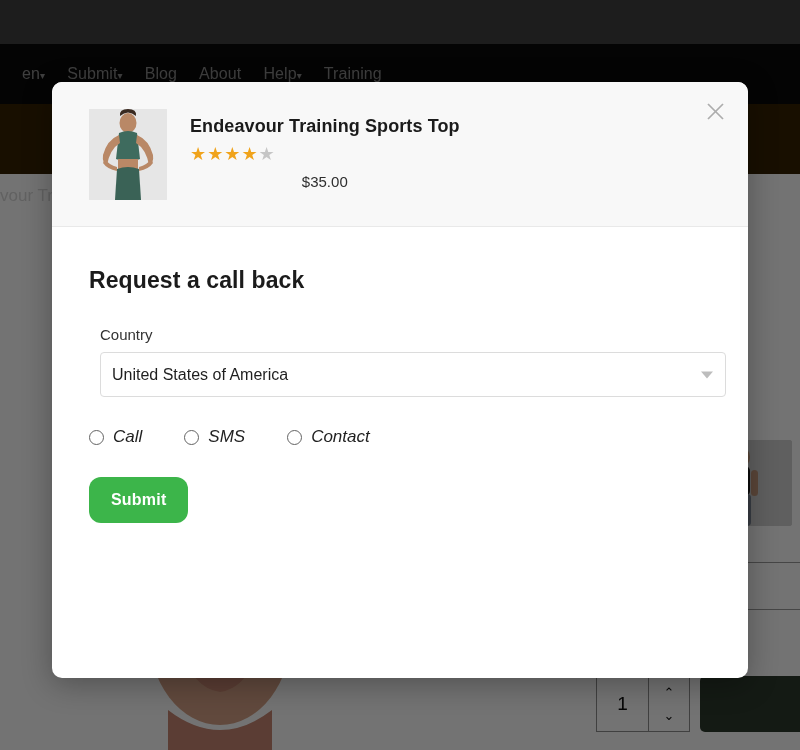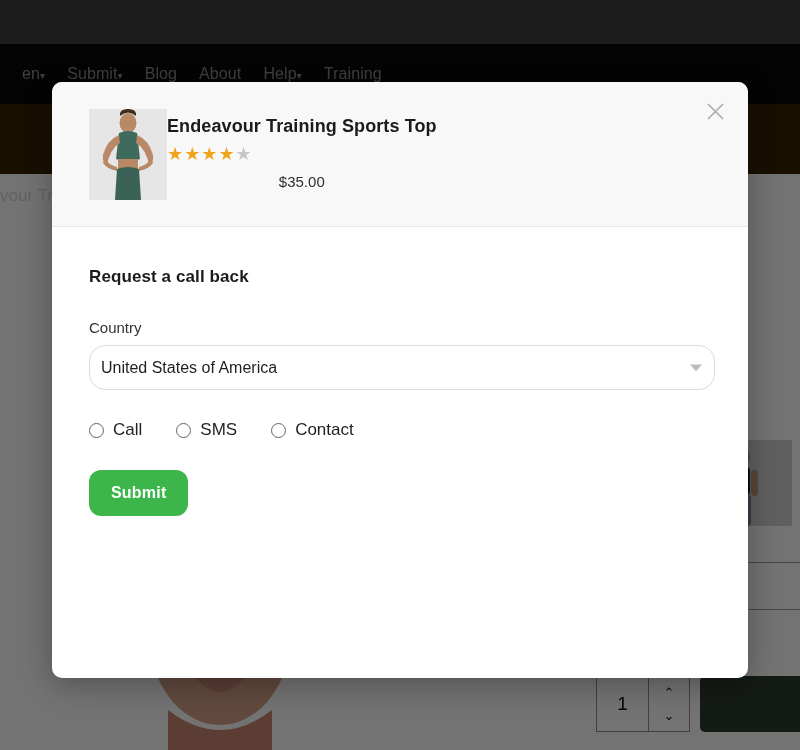--- a/index.html
+++ b/index.html
@@ -199,20 +199,21 @@
     overflow: hidden;
   }
 
   .modal-header {
     position: relative;
     height: 145px;
     background: #f8f8f8;
     border-bottom: 1px solid #e9e9e9;
     padding: 27px 0 0 37px;
     display: flex;
+    gap: 23px;
   }
 
   .product-thumb {
     width: 78px;
     height: 91px;
     background: #e9e9e9;
     flex: 0 0 auto;
     overflow: hidden;
     border-radius: 1px;
   }
@@ -259,47 +260,47 @@
     cursor: pointer;
   }
   .close-btn svg { display: block; }
 
   
   .modal-body {
     padding: 40px 37px 0 37px;
   }
 
   .form-title {
-    font-size: 17px;
+    font-size: 23px;
     font-weight: 700;
     color: #1b1b1b;
     letter-spacing: .1px;
     margin-bottom: 32px;
   }
 
-  .field { margin-bottom: 24px; }
+  .field { margin-bottom: 24px; margin-left: 11px; }
 
   .field-label {
     font-size: 15px;
     color: #333333;
     margin-bottom: 9px;
     display: block;
   }
   .req { color: #e0342b; font-size: 15px; }
 
   .select-wrap {
     position: relative;
     width: 626px;
   }
 
   .select-box {
     width: 626px;
     height: 45px;
     border: 1px solid #dcdcdc;
-    border-radius: 16px;
+    border-radius: 4px;
     background: #ffffff;
     font-size: 16px;
     color: #1f1f1f;
     padding: 0 34px 0 11px;
     display: flex;
     align-items: center;
     font-family: "Liberation Sans", sans-serif;
   }
 
   .select-caret {
@@ -323,23 +324,24 @@
     font-size: 16px;
     color: #1f1f1f;
     padding: 0 11px;
     font-family: "Liberation Sans", sans-serif;
     outline: none;
   }
 
   .radio-row {
     display: flex;
     align-items: center;
-    gap: 0;
+    gap: 8px;
     margin-top: 30px;
     margin-bottom: 30px;
+    font-style: italic;
   }
   .radio-item {
     display: flex;
     align-items: center;
     gap: 9px;
     margin-right: 34px;
     cursor: pointer;
   }
   .radio-circle {
     width: 15px;

